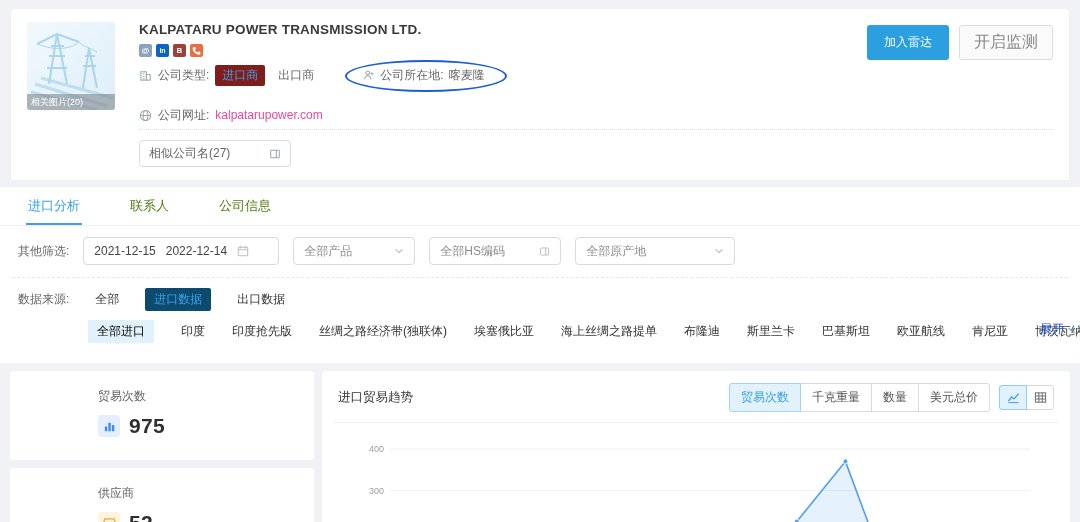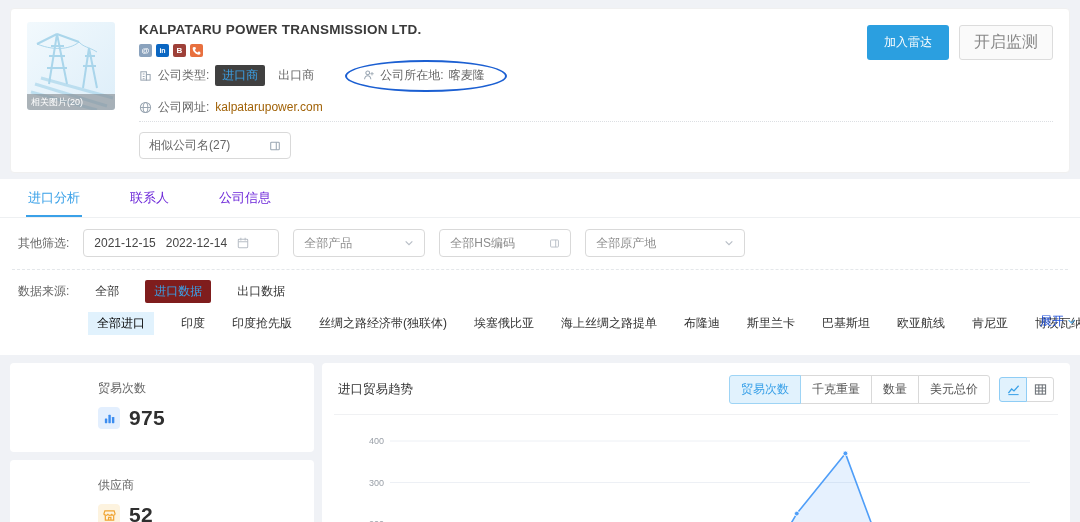--- a/index.html
+++ b/index.html
@@ -14,45 +14,45 @@
   .photo svg { position:absolute; inset:0; }
   .photo-caption { position:absolute; left:0; right:0; bottom:0; height:16px; line-height:16px;
     background:rgba(130,135,140,.6); color:#fff; font-size:9px; padding-left:4px; }
   .hinfo { margin-left:24px; flex:1; }
   .cname { font-size:13.5px; color:#3a3a3a; font-weight:700; letter-spacing:.2px; }
   .social { display:flex; gap:4px; margin:7px 0 8px; }
   .sq { width:13px; height:13px; border-radius:2px; color:#fff; font-size:8px; font-weight:700;
     display:flex; align-items:center; justify-content:center; cursor:pointer; }
   .sq.mail{ background:#8aa2bd; } .sq.lk{ background:#0a66c2; font-size:7px;}
   .sq.bg{ background:#9e4038; } .sq.ph{ background:#e8703f; }
-  .hrow { display:flex; align-items:center; gap:6px; color:#666; margin-bottom:12px; height:20px; }
-  .tag-imp { background:#404040; color:#3aa1e8; padding:2px 7px; border-radius:2px; }
+  .hrow { display:flex; align-items:center; gap:6px; color:#666; margin-bottom:20px; height:20px; }
+  .tag-imp { background:#7f1d1d; color:#3aa1e8; padding:2px 7px; border-radius:2px; }
   .tag-exp { color:#666; padding:2px 7px; }
   .loc-wrap { position:relative; display:inline-flex; align-items:center; gap:5px; margin-left:26px; padding:3px 10px; }
   .loc-wrap::after { content:""; position:absolute; inset:-4px -12px -5px -8px; border:2.5px solid #1b5fd2; border-radius:50%; }
   .dotline { border-top:1px dotted #dcdfe3; margin:4px 0 10px; }
   .sim-select { width:152px; height:27px; border:1px solid #d9d9d9; border-radius:4px; display:flex;
     align-items:center; justify-content:space-between; padding:12px 9px; color:#666; cursor:pointer; background:#fff; }
   .hbtns { position:absolute; top:16px; right:16px; display:flex; gap:10px; }
   .btn-primary { background:#2b9fe0; color:#fff; border:none; border-radius:3px; padding:6px 17px; font-size:12px; cursor:pointer; }
   .btn-plain { background:#fafafa; color:#888; border:1px solid #dcdcdc; border-radius:3px; padding:6px 14px; font-size:16px; cursor:pointer; }
 
   
   .band { background:#fff; margin-top:6px; padding-bottom:8px; }
   .tabs { display:flex; gap:46px; padding:0 26px; border-bottom:1px solid #eef0f2; }
-  .tab { padding:10px 2px 8px; font-size:13px; color:#6d28d9; cursor:pointer; border-bottom:2px solid transparent; }
+  .tab { padding:10px 2px 8px; font-size:13px; color:#4d7c0f; cursor:pointer; border-bottom:2px solid transparent; }
   .tab.active { color:#3aa1e8; border-bottom-color:#3aa1e8; }
   .frow { display:flex; align-items:center; gap:14px; padding:11px 18px 10px; color:#666; }
   .fbox { height:28px; border:1px solid #d9d9d9; border-radius:4px; display:flex; align-items:center;
     gap:10px; padding:0 10px; background:#fff; cursor:pointer; }
   .fbox .ph { color:#8c8c8c; }
   .dashline { border-top:1px dashed #e4e7ea; margin:2px 12px 0; }
   .srow { display:flex; align-items:center; gap:26px; padding:10px 18px 2px; color:#666; }
   .opt { color:#333; cursor:pointer; }
-  .opt.active { background:#7f1d1d; color:#3aa1e8; padding:3px 9px; border-radius:2px; }
+  .opt.active { background:#0c4a6e; color:#3aa1e8; padding:3px 9px; border-radius:2px; }
   .regions { display:flex; align-items:center; gap:27px; padding:7px 70px 12px 88px; position:relative; flex-wrap:nowrap; }
   .region { color:#333; cursor:pointer; white-space:nowrap; }
   .region.active { background:#e1f2fd; color:#000000; padding:3px 9px; border-radius:0; }
   .expand { position:absolute; right:4px; top:8px; color:#1d4ed8; cursor:pointer; display:flex; align-items:center; gap:3px;}
 
   
   .main { display:flex; gap:8px; margin:8px 10px 0; }
   .leftcol { width:304px; flex:none; display:flex; flex-direction:column; gap:8px; }
   .stat { padding:17px 0 0 88px; }
   .stat-1{ height:89px; } .stat-2{ height:86px; }
@@ -135,21 +135,21 @@
 
     <div class="hrow" style="margin-bottom:0;">
       <svg width="13" height="13" viewBox="0 0 14 14">
           <g fill="none" stroke="#9aa6b2" stroke-width="1.1">
             <circle cx="7" cy="7" r="5.5"></circle>
             <ellipse cx="7" cy="7" rx="2.5" ry="5.5"></ellipse>
             <path d="M1.5 7h11"></path>
           </g>
         </svg>
       <span>公司网址:</span>
-      <span style="color:#a16207;">kalpatarupower.com</span>
+      <span style="color:#ec4899;">kalpatarupower.com</span>
     </div>
 
     <div class="dotline"></div>
 
     <div class="sim-select">
       <span>相似公司名(27)</span>
       <svg width="12" height="12" viewBox="0 0 14 14">
           <g fill="none" stroke="#9aa6b2" stroke-width="1.2">
             <rect x="2" y="2.5" width="10" height="9" rx="1"></rect>
             <path d="M8.5 2.5v9"></path>
@@ -176,21 +176,21 @@
     <div class="fbox" style="width:196px;">
       <span style="color:#444;">2021-12-15</span>
       <span style="color:#444;">2022-12-14</span>
       <svg width="12" height="12" viewBox="0 0 14 14">
           <g fill="none" stroke="#b8bec6" stroke-width="1.2">
             <rect x="1.5" y="2.5" width="11" height="10" rx="1"></rect>
             <path d="M1.5 5.5h11M4.5 1v3M9.5 1v3"></path>
           </g>
         </svg>
     </div>
-    <div class="fbox" style="width:132px; justify-content:space-between;">
+    <div class="fbox" style="width:122px; justify-content:space-between;">
       <span class="ph">全部产品</span>
       <svg width="10" height="10" viewBox="0 0 12 12">
           <path d="M2 4l4 4 4-4" fill="none" stroke="#b8bec6" stroke-width="1.4"></path>
         </svg>
     </div>
     <div class="fbox" style="width:132px; justify-content:space-between;">
       <span class="ph">全部HS编码</span>
       <svg width="11" height="11" viewBox="0 0 14 14">
           <g fill="none" stroke="#b8bec6" stroke-width="1.2">
             <rect x="2" y="2.5" width="10" height="9" rx="1"></rect>

